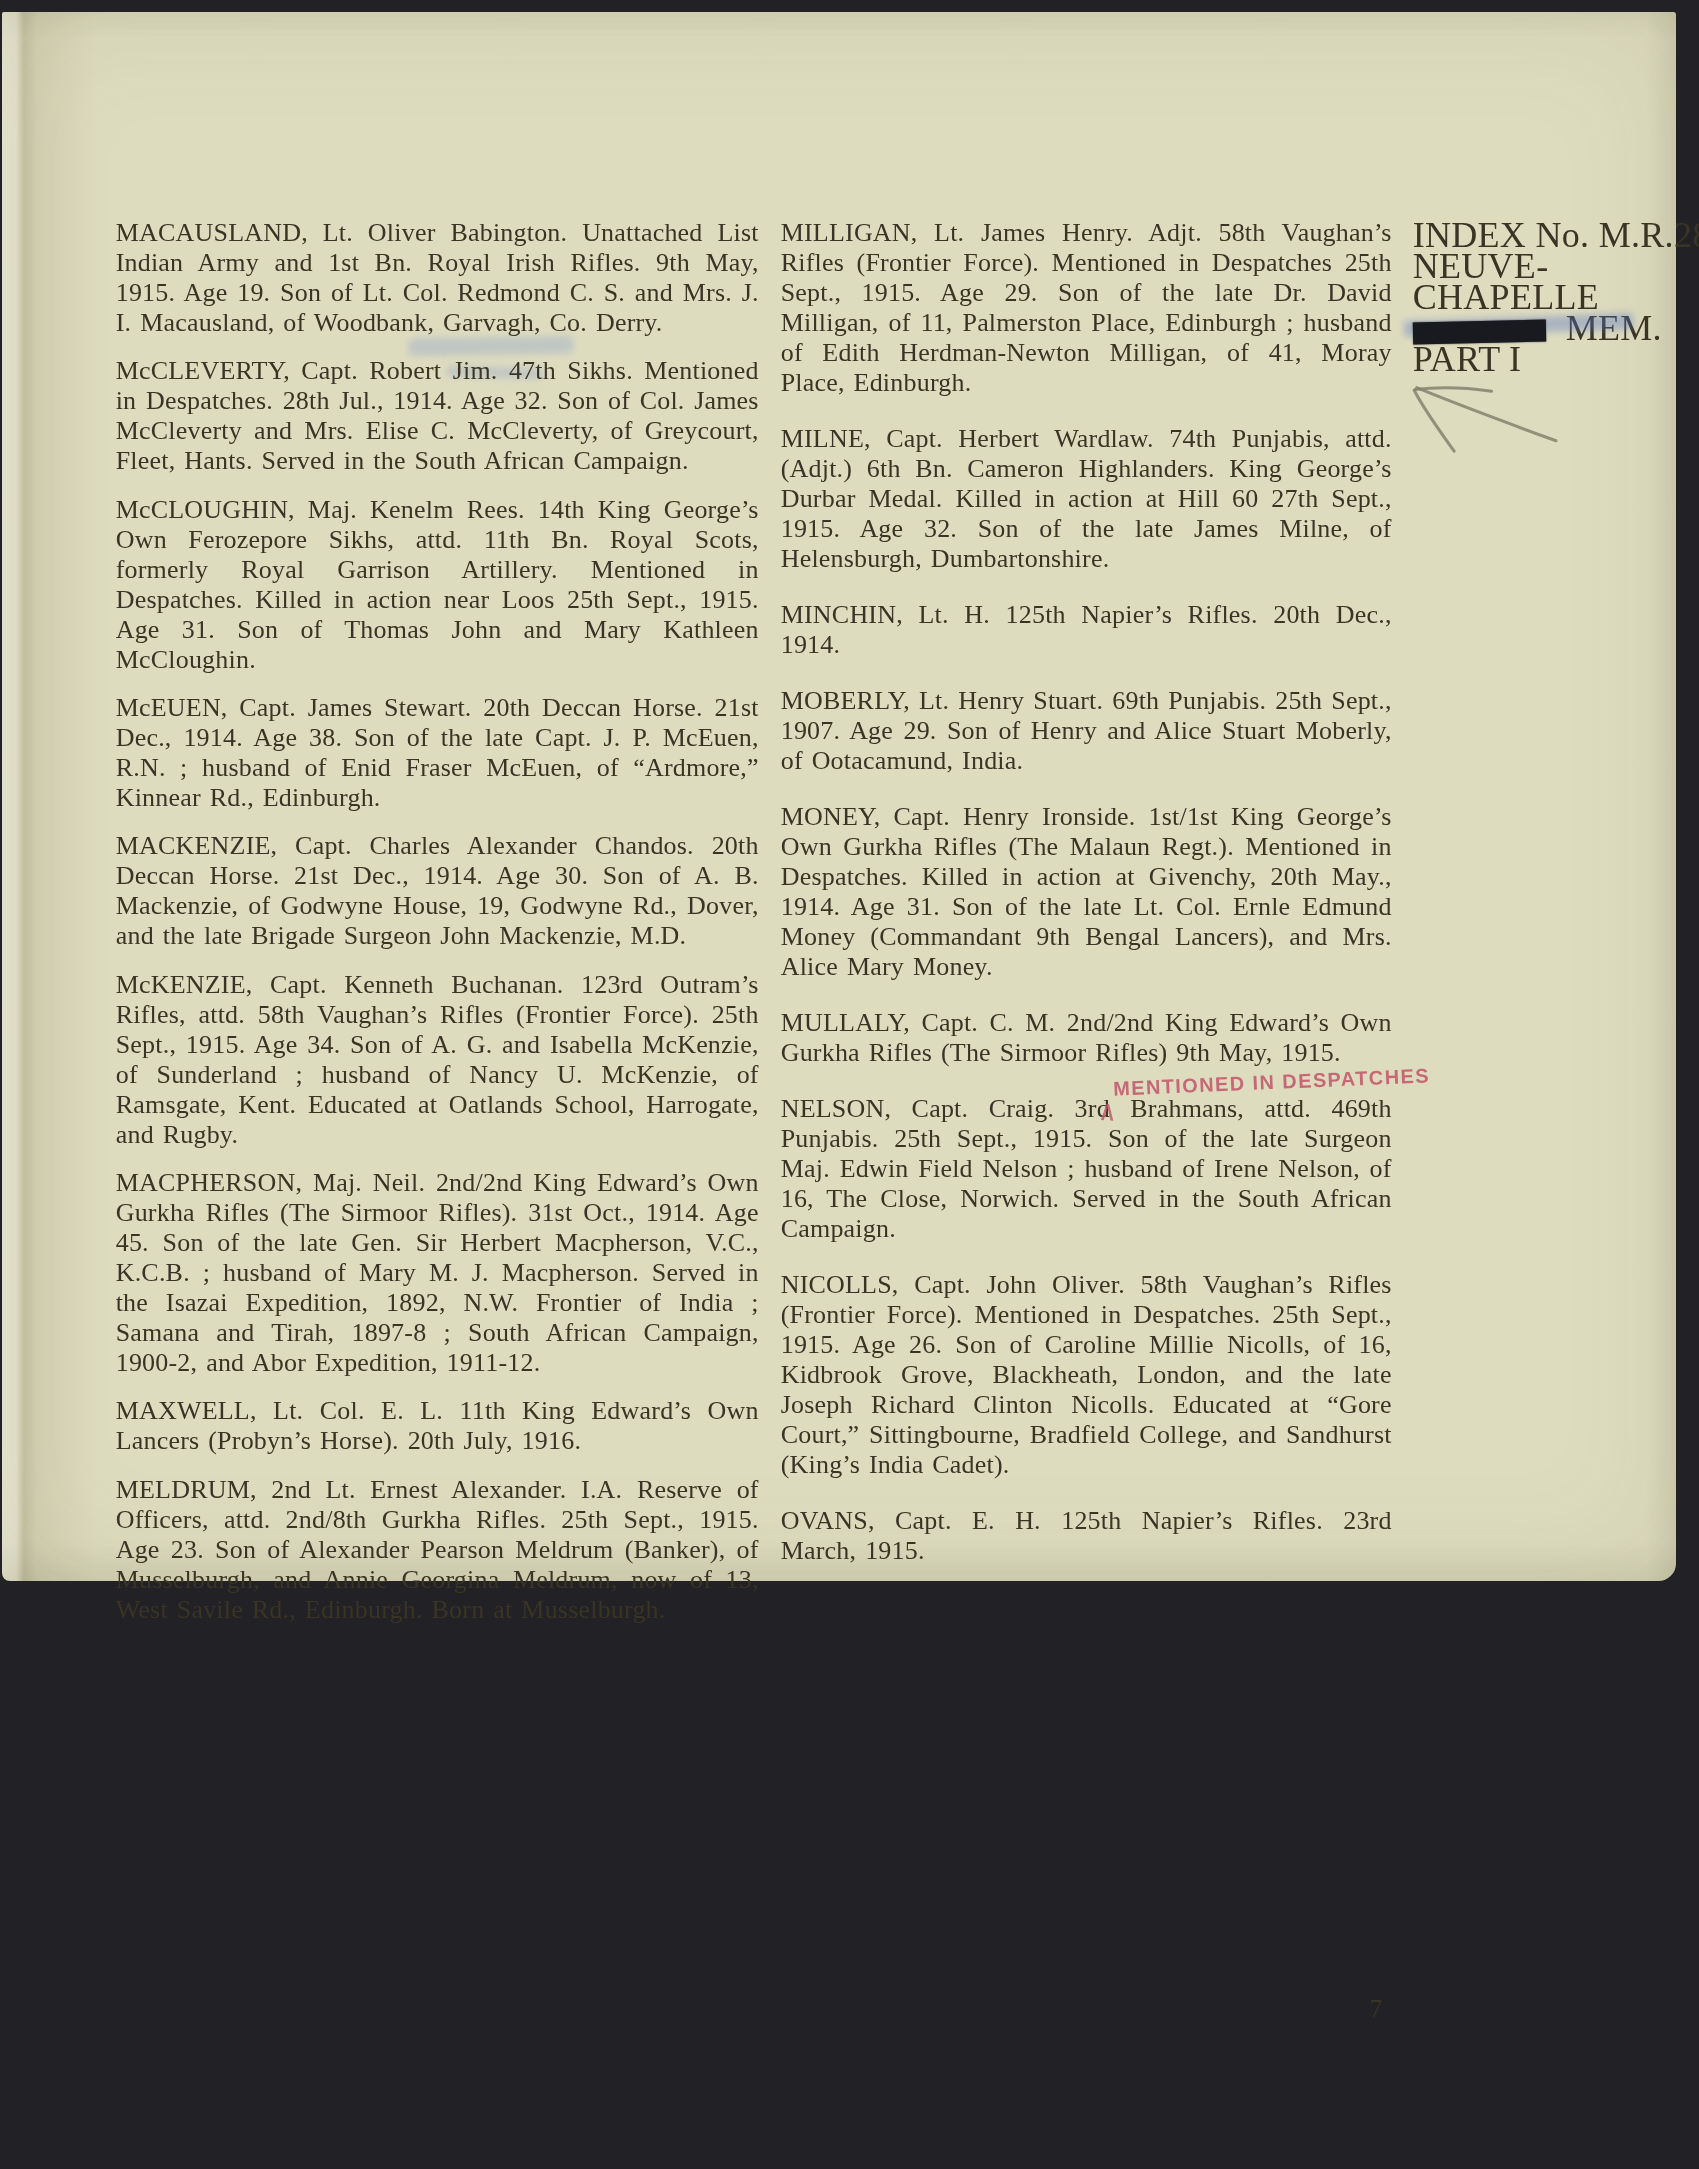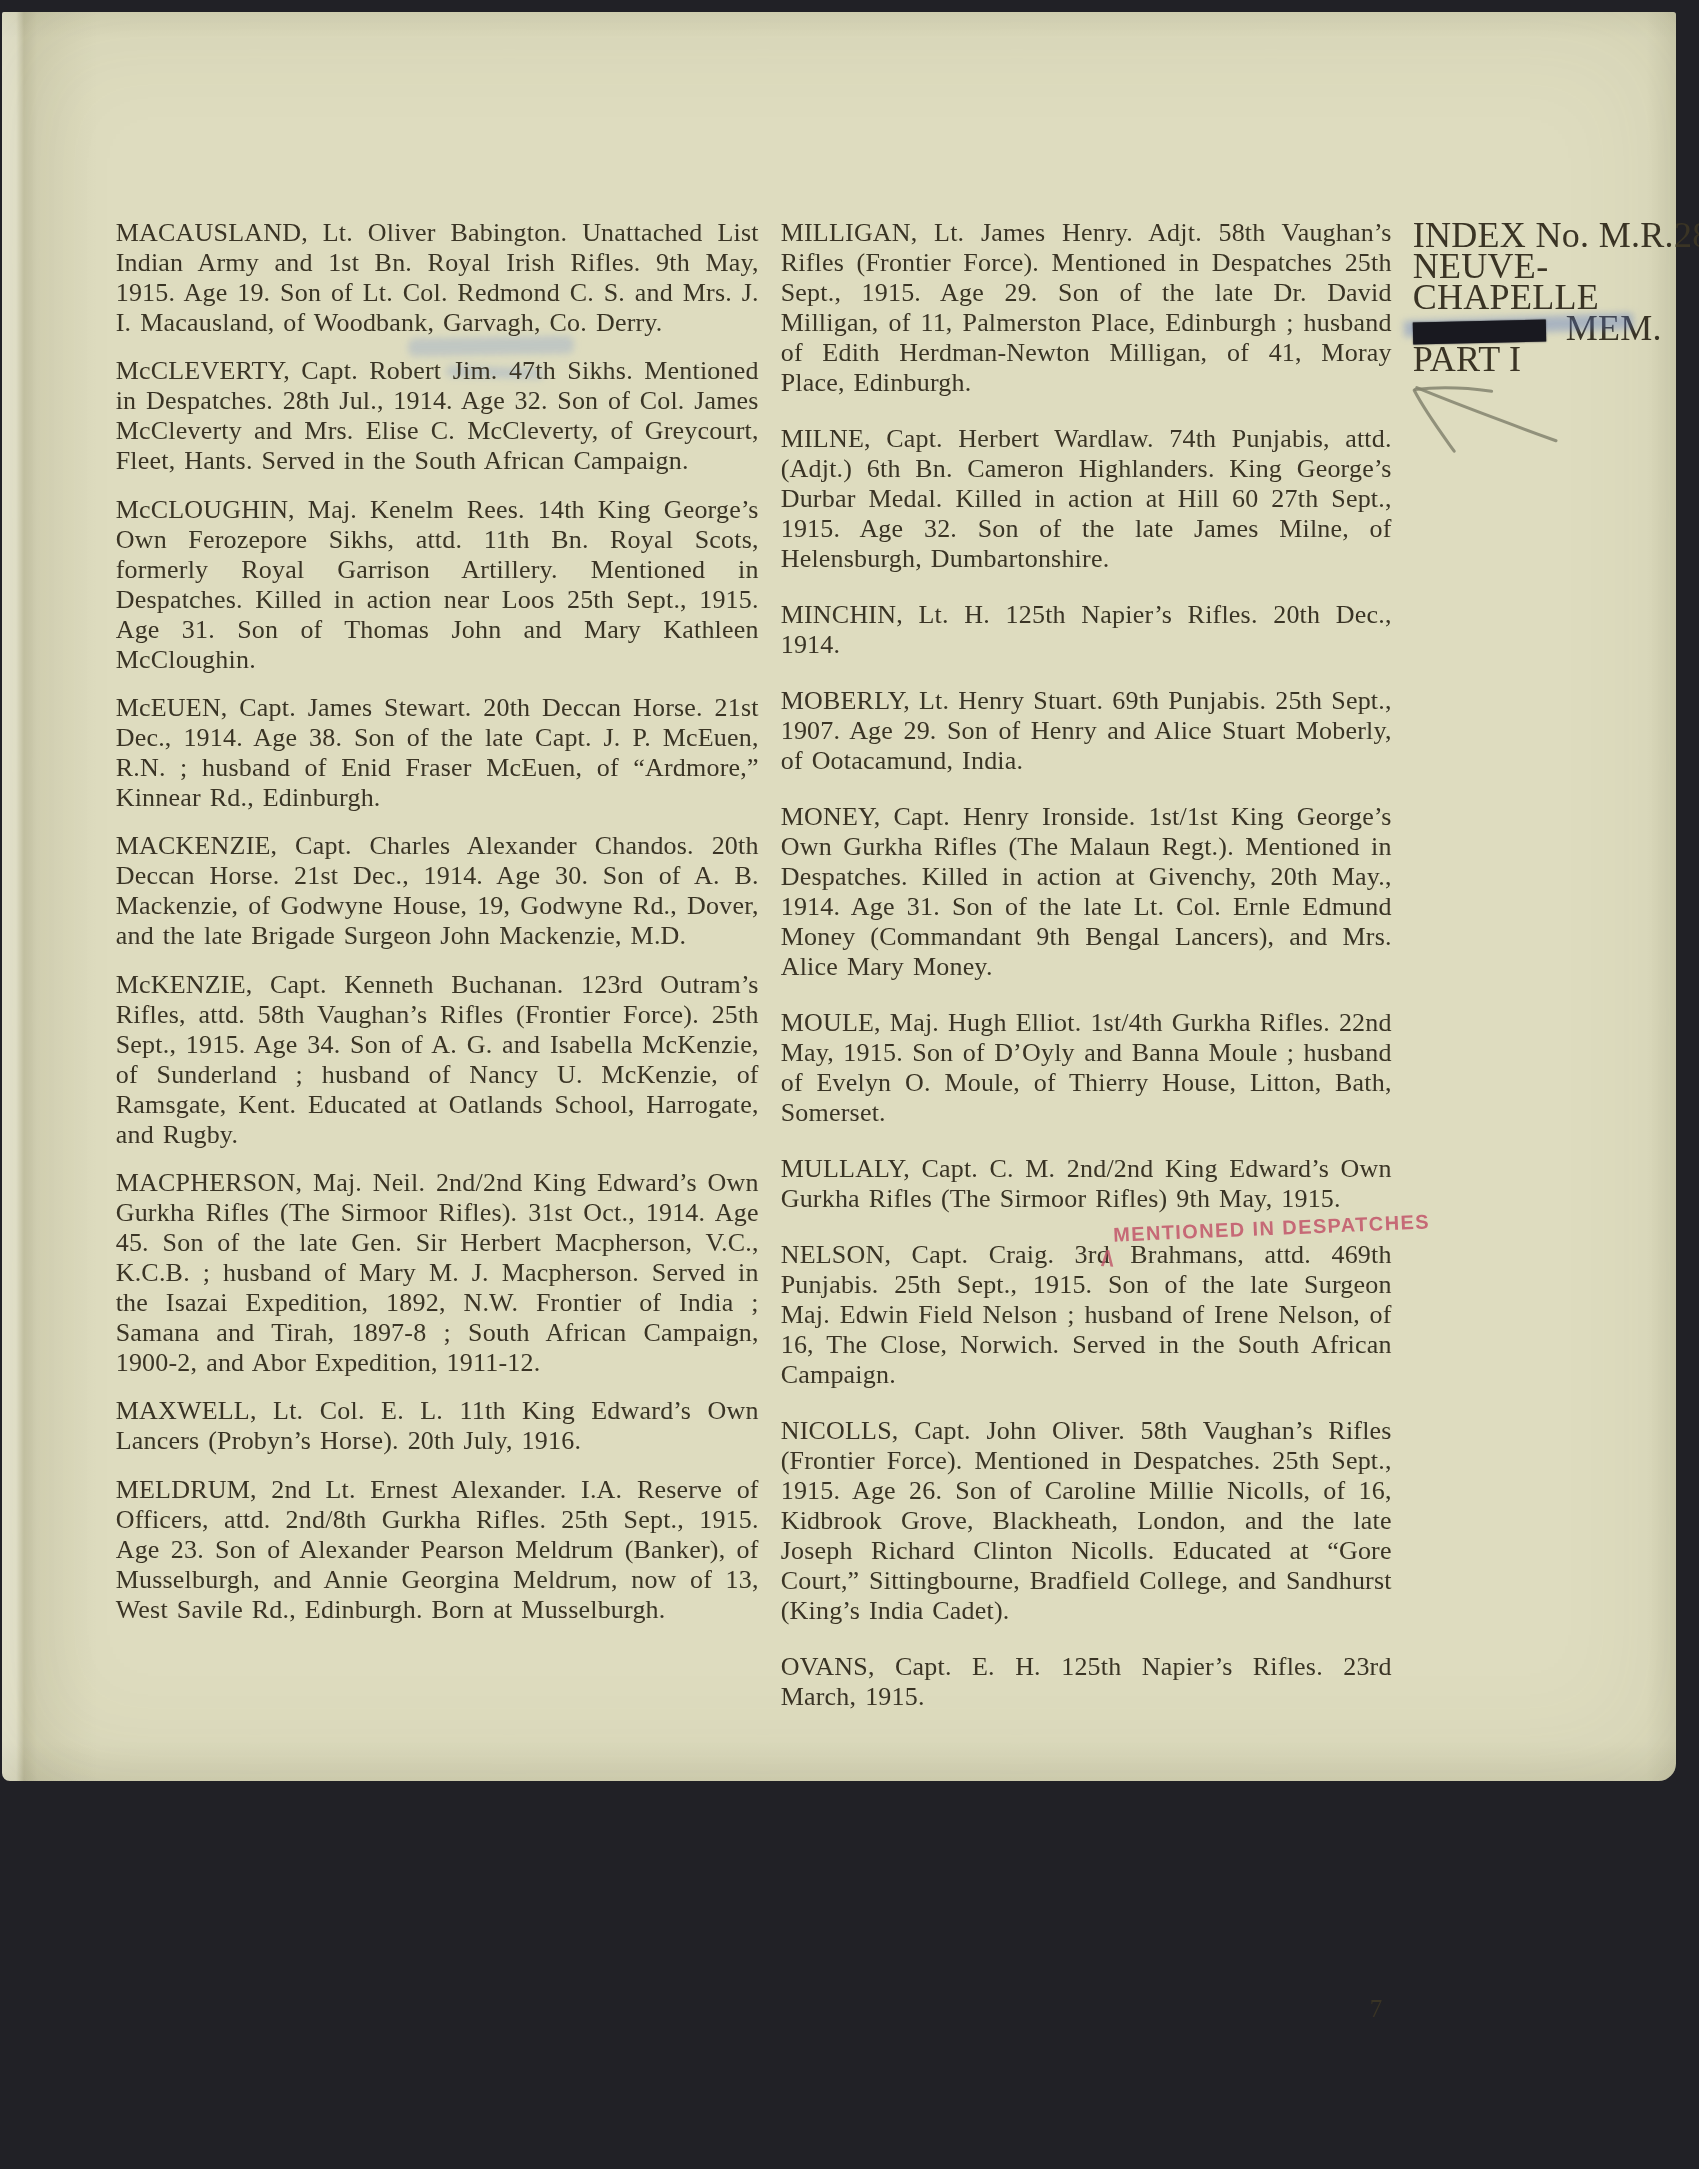--- a/index.html
+++ b/index.html
@@ -4,21 +4,21 @@
 <style>
   html,body{margin:0;padding:0;}
   body{
     width:1700px;height:2170px;
     background:#212126;
     overflow:hidden;
     position:relative;
     font-family:"Liberation Serif", serif;
   }
   .page{
-    position:absolute;left:1.7px;top:12.2px;width:1674px;height:1769px;
+    position:absolute;left:1.7px;top:12.2px;width:1674px;height:1569px;
     background:
       linear-gradient(90deg, rgba(255,255,255,.30) 0px, rgba(255,255,255,.20) 14px, rgba(70,65,30,.16) 22px, rgba(70,65,30,.07) 35px, rgba(70,65,30,0) 96px),
       linear-gradient(270deg, rgba(40,40,20,.08) 0px, rgba(40,40,20,0) 30px),
       linear-gradient(0deg, rgba(40,40,20,.07) 0px, rgba(40,40,20,0) 40px),
       linear-gradient(180deg, rgba(40,40,20,.05) 0px, rgba(40,40,20,0) 26px),
       #dedcbf;
     border-radius:1.7px 2.6px 17.5px 7.9px;
     box-shadow: inset 0 0 122px rgba(90,85,40,.10);
   }
   .column{position:absolute;top:206px;}
@@ -92,21 +92,20 @@
     <p class="entry">MAXWELL, Lt. Col. E. L. 11th King Edward’s Own Lancers (Probyn’s Horse). 20th July, 1916.</p>
     <p class="entry">MELDRUM, 2nd Lt. Ernest Alexander. I.A. Reserve of Officers, attd. 2nd/8th Gurkha Rifles. 25th Sept., 1915. Age 23. Son of Alexander Pearson Meldrum (Banker), of Musselburgh, and Annie Georgina Meldrum, now of 13, West Savile Rd., Edinburgh. Born at Musselburgh.</p>
   </div>
 
   <div class="column col-right">
     <p class="entry">MILLIGAN, Lt. James Henry. Adjt. 58th Vaughan’s Rifles (Frontier Force). Mentioned in Despatches 25th Sept., 1915. Age 29. Son of the late Dr. David Milligan, of 11, Palmerston Place, Edinburgh ; husband of Edith Herdman-Newton Milligan, of 41, Moray Place, Edinburgh.</p>
     <p class="entry">MILNE, Capt. Herbert Wardlaw. 74th Punjabis, attd. (Adjt.) 6th Bn. Cameron Highlanders. King George’s Durbar Medal. Killed in action at Hill 60 27th Sept., 1915. Age 32. Son of the late James Milne, of Helensburgh, Dumbartonshire.</p>
     <p class="entry">MINCHIN, Lt. H. 125th Napier’s Rifles. 20th Dec., 1914.</p>
     <p class="entry">MOBERLY, Lt. Henry Stuart. 69th Punjabis. 25th Sept., 1907. Age 29. Son of Henry and Alice Stuart Moberly, of Ootacamund, India.</p>
     <p class="entry">MONEY, Capt. Henry Ironside. 1st/1st King George’s Own Gurkha Rifles (The Malaun Regt.). Mentioned in Despatches. Killed in action at Givenchy, 20th May., 1914. Age 31. Son of the late Lt. Col. Ernle Edmund Money (Commandant 9th Bengal Lancers), and Mrs. Alice Mary Money.</p>
-    <p class="entry">MOULE, Maj. Hugh Elliot. 1st/4th Gurkha Rifles. 22nd May, 1915. Son of D’Oyly and Banna Moule ; husband of Evelyn O. Moule, of Thierry House, Litton, Bath, Somerset.</p>
     <p class="entry">MULLALY, Capt. C. M. 2nd/2nd King Edward’s Own Gurkha Rifles (The Sirmoor Rifles) 9th May, 1915.</p>
 
     <div class="entry-wrap">
       <span class="hand-note">MENTIONED IN DESPATCHES</span>
       <span class="caret-mark">Λ</span>
       <p class="entry">NELSON, Capt. Craig. 3rd Brahmans, attd. 469th Punjabis. 25th Sept., 1915. Son of the late Surgeon Maj. Edwin Field Nelson ; husband of Irene Nelson, of 16, The Close, Norwich. Served in the South African Campaign.</p>
     </div>
 
     <p class="entry">NICOLLS, Capt. John Oliver. 58th Vaughan’s Rifles (Frontier Force). Mentioned in Despatches. 25th Sept., 1915. Age 26. Son of Caroline Millie Nicolls, of 16, Kidbrook Grove, Blackheath, London, and the late Joseph Richard Clinton Nicolls. Educated at “Gore Court,” Sittingbourne, Bradfield College, and Sandhurst (King’s India Cadet).</p>
     <p class="entry">OVANS, Capt. E. H. 125th Napier’s Rifles. 23rd March, 1915.</p>

